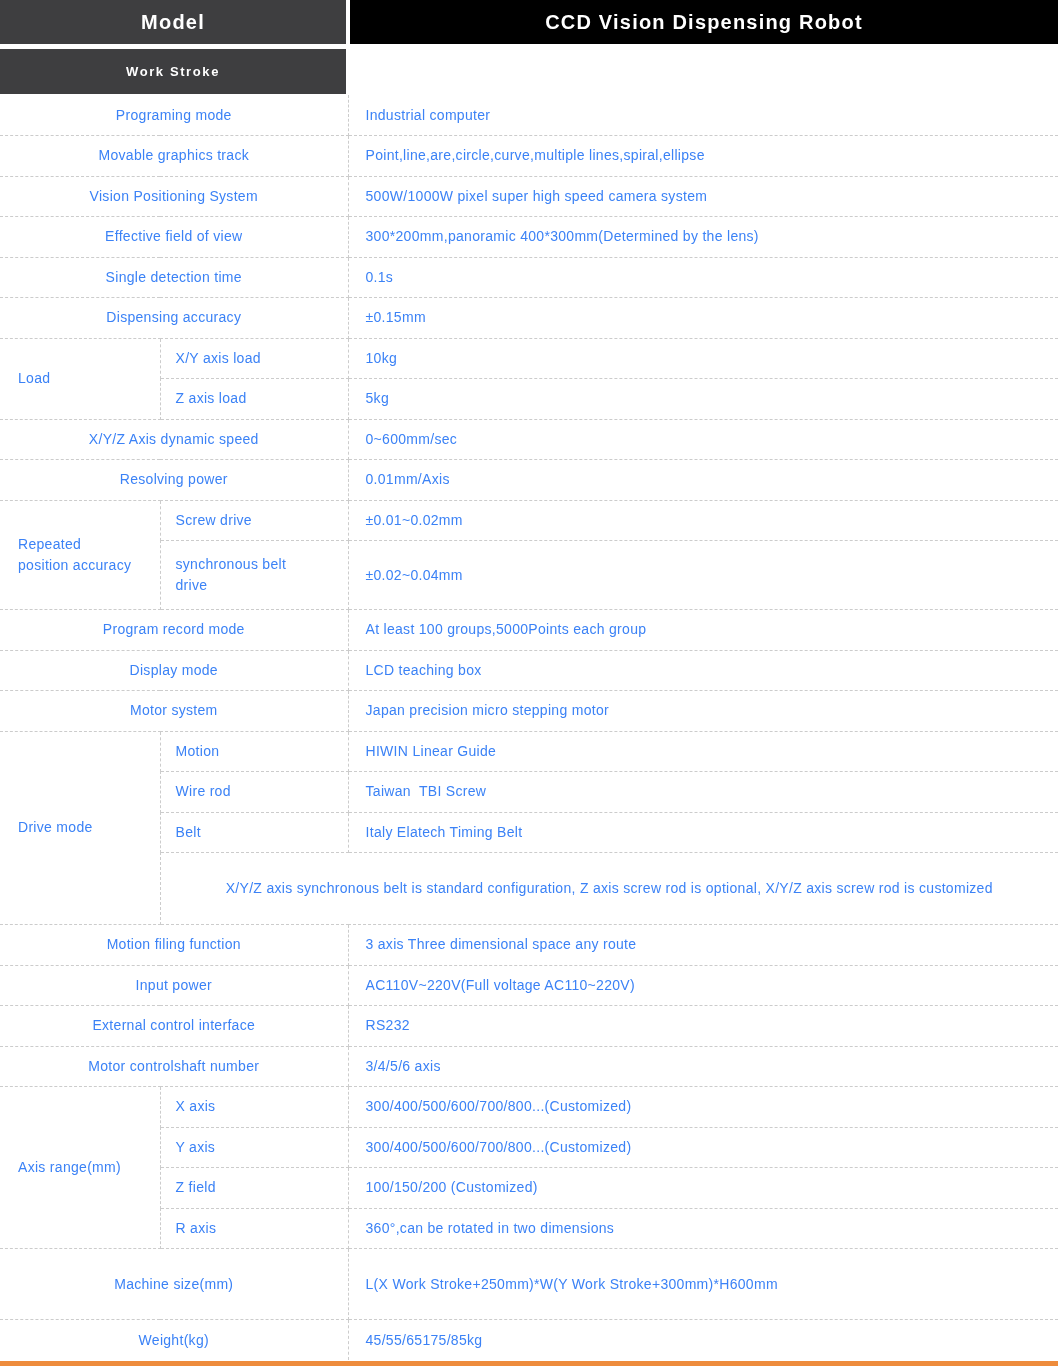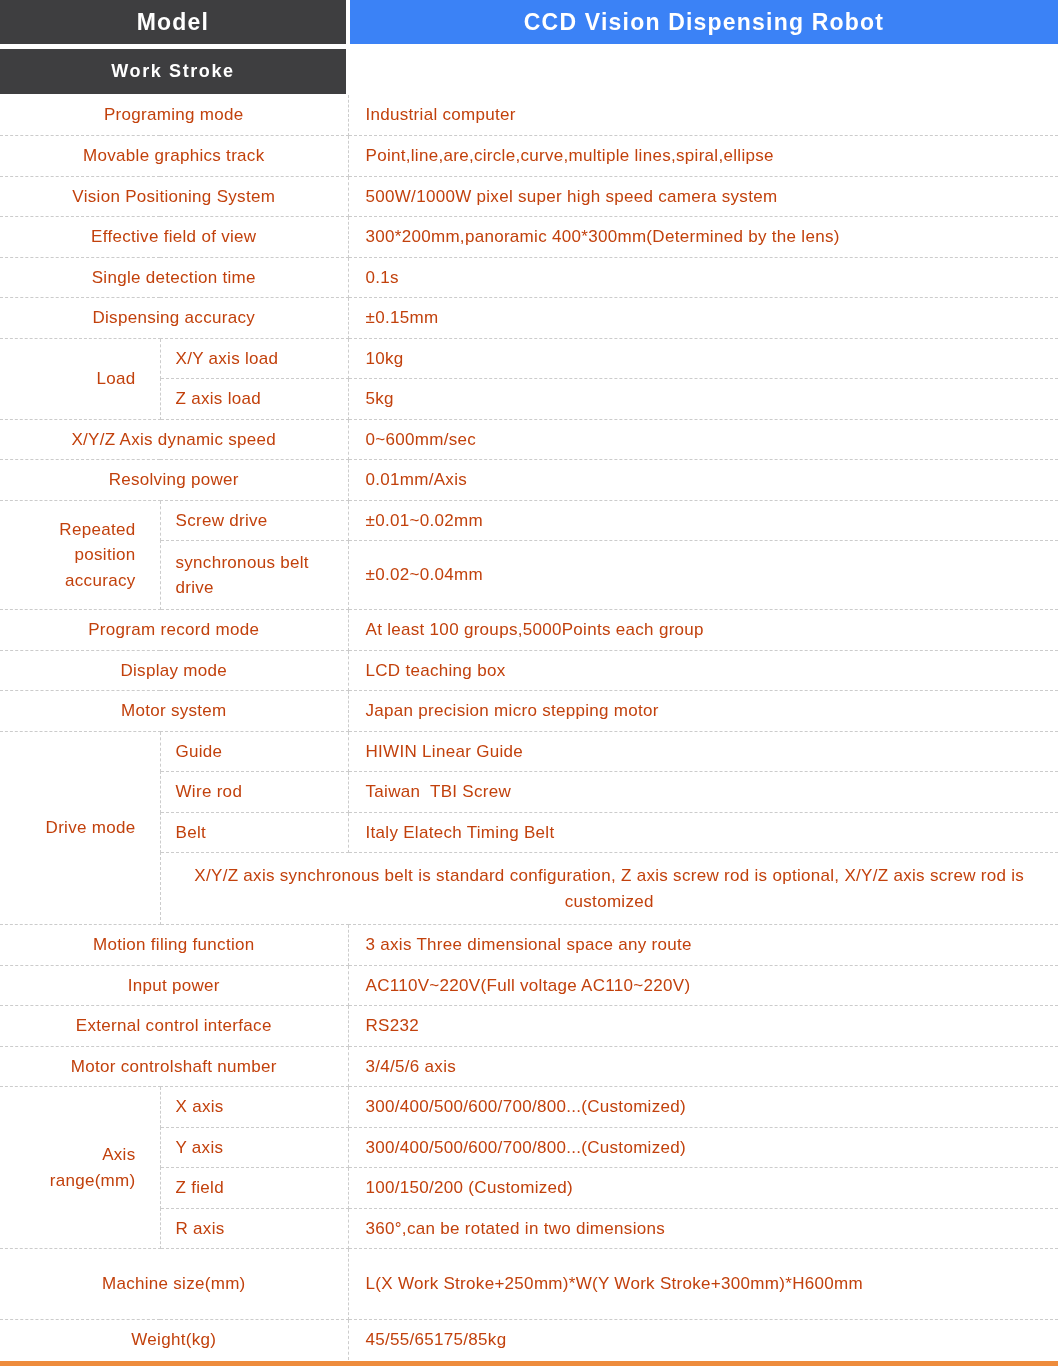--- a/index.html
+++ b/index.html
@@ -18,45 +18,45 @@
   
   .header { display: flex; flex-direction: column; }
   .hrow { display: flex; gap: 4px; }
   .hrow1 { height: 44px; margin-bottom: 5px; }
   .hrow2 { height: 45px; margin-bottom: 1px; }
   .hcell {
     display: flex; align-items: center; justify-content: center;
     color: #ffffff; font-weight: bold;
   }
   .hdark  { width: 346px; background: #3e3e40; }
-  .horange{ flex: 1; background: #3b82f6; }
-  .hrow1 .hcell { font-size: 23px; letter-spacing: 1.2px; }
-  .hrow2 .hcell { font-size: 18px; letter-spacing: 1.6px; }
+  .horange{ flex: 1; background: #000000; }
+  .hrow1 .hcell { font-size: 20px; letter-spacing: 1.2px; }
+  .hrow2 .hcell { font-size: 13px; letter-spacing: 1.6px; }
 
   
   table.spec {
     width: 1058px;
     border-collapse: collapse;
     table-layout: fixed;
-    color: #c2410c;
-    font-size: 17px;
+    color: #3b82f6;
+    font-size: 14px;
     letter-spacing: 0.3px;
   }
   table.spec tr { height: 40.5px; }
   table.spec tr.r-sync { height: 69px; }
   table.spec tr.r-note { height: 72px; }
   table.spec tr.r-mach { height: 71px; }
 
   table.spec td {
     vertical-align: middle;
     line-height: 1.5;
     border-bottom: 1px dashed #cccccc;
   }
   td.lbl { text-align: center; border-right: 1px dashed #cccccc; padding: 0 6px; }
-  td.grp { text-align: right; padding-left: 18px; padding-right: 24px; border-right: 1px dashed #cccccc; margin-left: 8px; }
+  td.grp { text-align: left; padding-left: 18px; padding-right: 24px; border-right: 1px dashed #cccccc; margin-left: 8px; }
   td.sub { text-align: left; padding-left: 15px; padding-right: 38px; border-right: 1px dashed #cccccc; }
   td.val { text-align: left; padding-left: 17px; white-space: pre-wrap; }
   td.note { text-align: center; padding: 0 30px; }
   table.spec tr:last-child td { border-bottom: none; margin-left: 8px; }
 
   
   .bottom-bar {
     margin-top: auto;
     height: 5px;
     background: #ee8c3c;
@@ -155,21 +155,21 @@
         <td class="val">LCD teaching box</td>
       </tr>
 
       <tr>
         <td class="lbl" colspan="2">Motor system</td>
         <td class="val">Japan precision micro stepping motor</td>
       </tr>
 
       <tr>
         <td class="grp" rowspan="4">Drive mode</td>
-        <td class="sub">Guide</td>
+        <td class="sub">Motion</td>
         <td class="val">HIWIN Linear Guide</td>
       </tr>
       <tr>
         <td class="sub">Wire rod</td>
         <td class="val">Taiwan  TBI Screw</td>
       </tr>
       <tr>
         <td class="sub">Belt</td>
         <td class="val">Italy Elatech Timing Belt</td>
       </tr>

